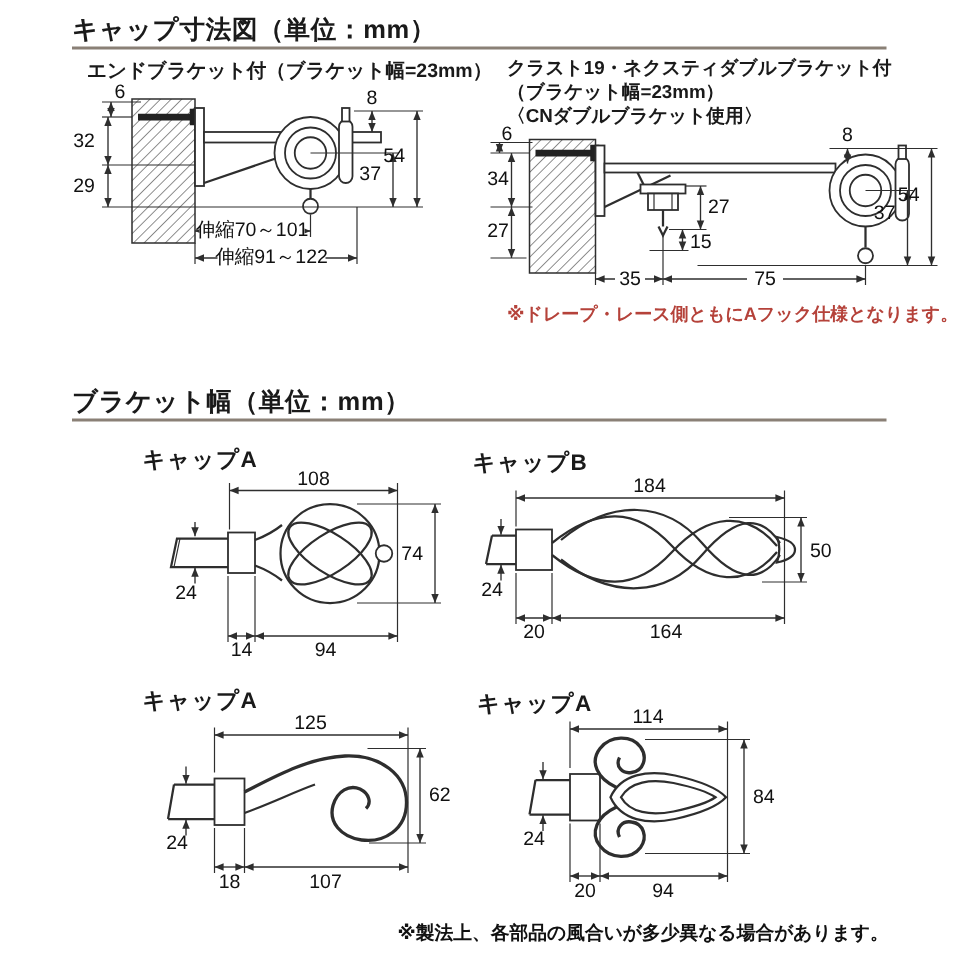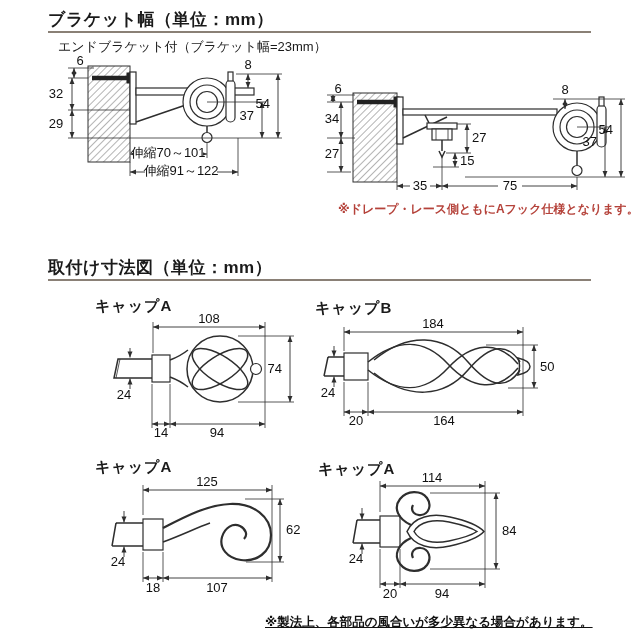--- a/index.html
+++ b/index.html
@@ -4,25 +4,25 @@
 <style>
   html,body{margin:0;padding:0;}
   body{
     width:640px;height:640px;position:relative;background:#ffffff;
     font-family:"Liberation Sans","DejaVu Sans",sans-serif;color:#1a1a1a;
     overflow:hidden;
   }
   .abs{position:absolute;}
   .h-title{font-size:17px;font-weight:bold;letter-spacing:.5px;white-space:nowrap;}
   .rule{height:2px;background:#8a8076;}
-  .subtitle{font-size:13px;font-weight:normal;white-space:nowrap;}
+  .subtitle{font-size:13px;font-weight:bold;white-space:nowrap;}
   .subtitle-block{font-size:12.5px;font-weight:bold;line-height:16px;white-space:nowrap;}
   .cap-title{font-size:15px;font-weight:bold;letter-spacing:1px;white-space:nowrap;text-align:center;}
   .note-red{font-size:12px;font-weight:bold;color:#b5423a;white-space:nowrap;}
-  .note-black{font-size:12.5px;font-weight:bold;color:#111;white-space:nowrap;text-decoration:underline;}
+  .note-black{font-size:12.5px;font-weight:bold;color:#111;white-space:nowrap;}
   svg{overflow:visible;}
   svg text{font-family:"Liberation Sans","DejaVu Sans",sans-serif;font-size:13px;fill:#111;}
   .dim{stroke:#2e2e2e;stroke-width:.9;fill:none;marker-start:url(#ah);marker-end:url(#ah);}
   .dime{stroke:#2e2e2e;stroke-width:.9;fill:none;marker-end:url(#ah);}
   .ext{stroke:#2e2e2e;stroke-width:.8;fill:none;}
   .draw{stroke:#2e2e2e;stroke-width:1.5;fill:none;}
   .thick{stroke:#2e2e2e;stroke-width:2.2;fill:none;}
   .whitefill{fill:#fff;stroke:#2e2e2e;stroke-width:1.2;}
   .dark{stroke:#222;fill:#222;}
 </style>
@@ -34,26 +34,29 @@
     <marker id="ah" viewBox="0 0 10 10" refX="9" refY="5" markerWidth="7.5" markerHeight="7.5" orient="auto-start-reverse">
       <path d="M0,1.3 L9,5 L0,8.7 Z" fill="#2e2e2e"></path>
     </marker>
     <pattern id="hatch" width="5" height="5" patternUnits="userSpaceOnUse" patternTransform="rotate(45)">
       <rect width="5" height="5" fill="#ffffff"></rect>
       <line x1="0" y1="0" x2="0" y2="5" stroke="#6a6a6a" stroke-width="1"></line>
     </pattern>
   </defs>
 </svg>
 
-<div class="abs h-title" style="left:48px;top:8px">ブラケット幅（単位：mm）</div>
+<div class="abs h-title" style="left:48px;top:8px">キャップ寸法図（単位：mm）</div>
 <div class="abs rule" style="left:48px;top:31px;width:543px"></div>
 
 <div class="abs subtitle" style="left:58px;top:38px">エンドブラケット付（ブラケット幅=23mm）</div>
 
 <div class="abs subtitle-block" style="left:338px;top:37px">
+  <div>クラスト19・ネクスティダブルブラケット付</div>
+  <div>（ブラケット幅=23mm）</div>
+  <div>〈CNダブルブラケット使用〉</div>
 </div>
 
 <svg class="abs" style="left:42px;top:52px" width="285" height="140" viewBox="0 -8 285 140">
   <g>
     <rect x="46" y="6" width="42" height="96" fill="url(#hatch)" stroke="#2e2e2e" stroke-width="1"></rect>
   </g>
   <g>
     <line x1="50" y1="18" x2="86" y2="18" stroke="#222" stroke-width="4.5"></line>
     <rect x="85" y="13" width="5" height="10" class="dark"></rect>
   </g>
@@ -175,21 +178,21 @@
     <text x="240" y="8" text-anchor="middle">8</text>
     <text x="288" y="48" text-anchor="end">54</text>
     <text x="272" y="60" text-anchor="end">37</text>
     <text x="95" y="104" text-anchor="middle">35</text>
     <text x="185" y="104" text-anchor="middle">75</text>
   </g>
 </svg>
 
 <div class="abs note-red" style="left:338px;top:201px">※ドレープ・レース側ともにAフック仕様となります。</div>
 
-<div class="abs h-title" style="left:48px;top:256px">取付け寸法図（単位：mm）</div>
+<div class="abs h-title" style="left:48px;top:256px">ブラケット幅（単位：mm）</div>
 <div class="abs rule" style="left:48px;top:279px;width:543px"></div>
 
 <div class="abs cap-title" style="left:95px;top:297px">キャップA</div>
 <svg class="abs" style="left:60px;top:312px" width="250" height="128" viewBox="0 0 250 128">
   <g>
     <path d="M92,47 L58,47 L54,66 L92,66" class="draw"></path>
     <line x1="60" y1="47" x2="56" y2="66" class="ext"></line>
     <rect x="92" y="43" width="18" height="27" class="whitefill"></rect>
     <path d="M110,48 C118,45 123,42 128,38 M110,65 C118,68 123,71 128,75" class="draw"></path>
   </g>

